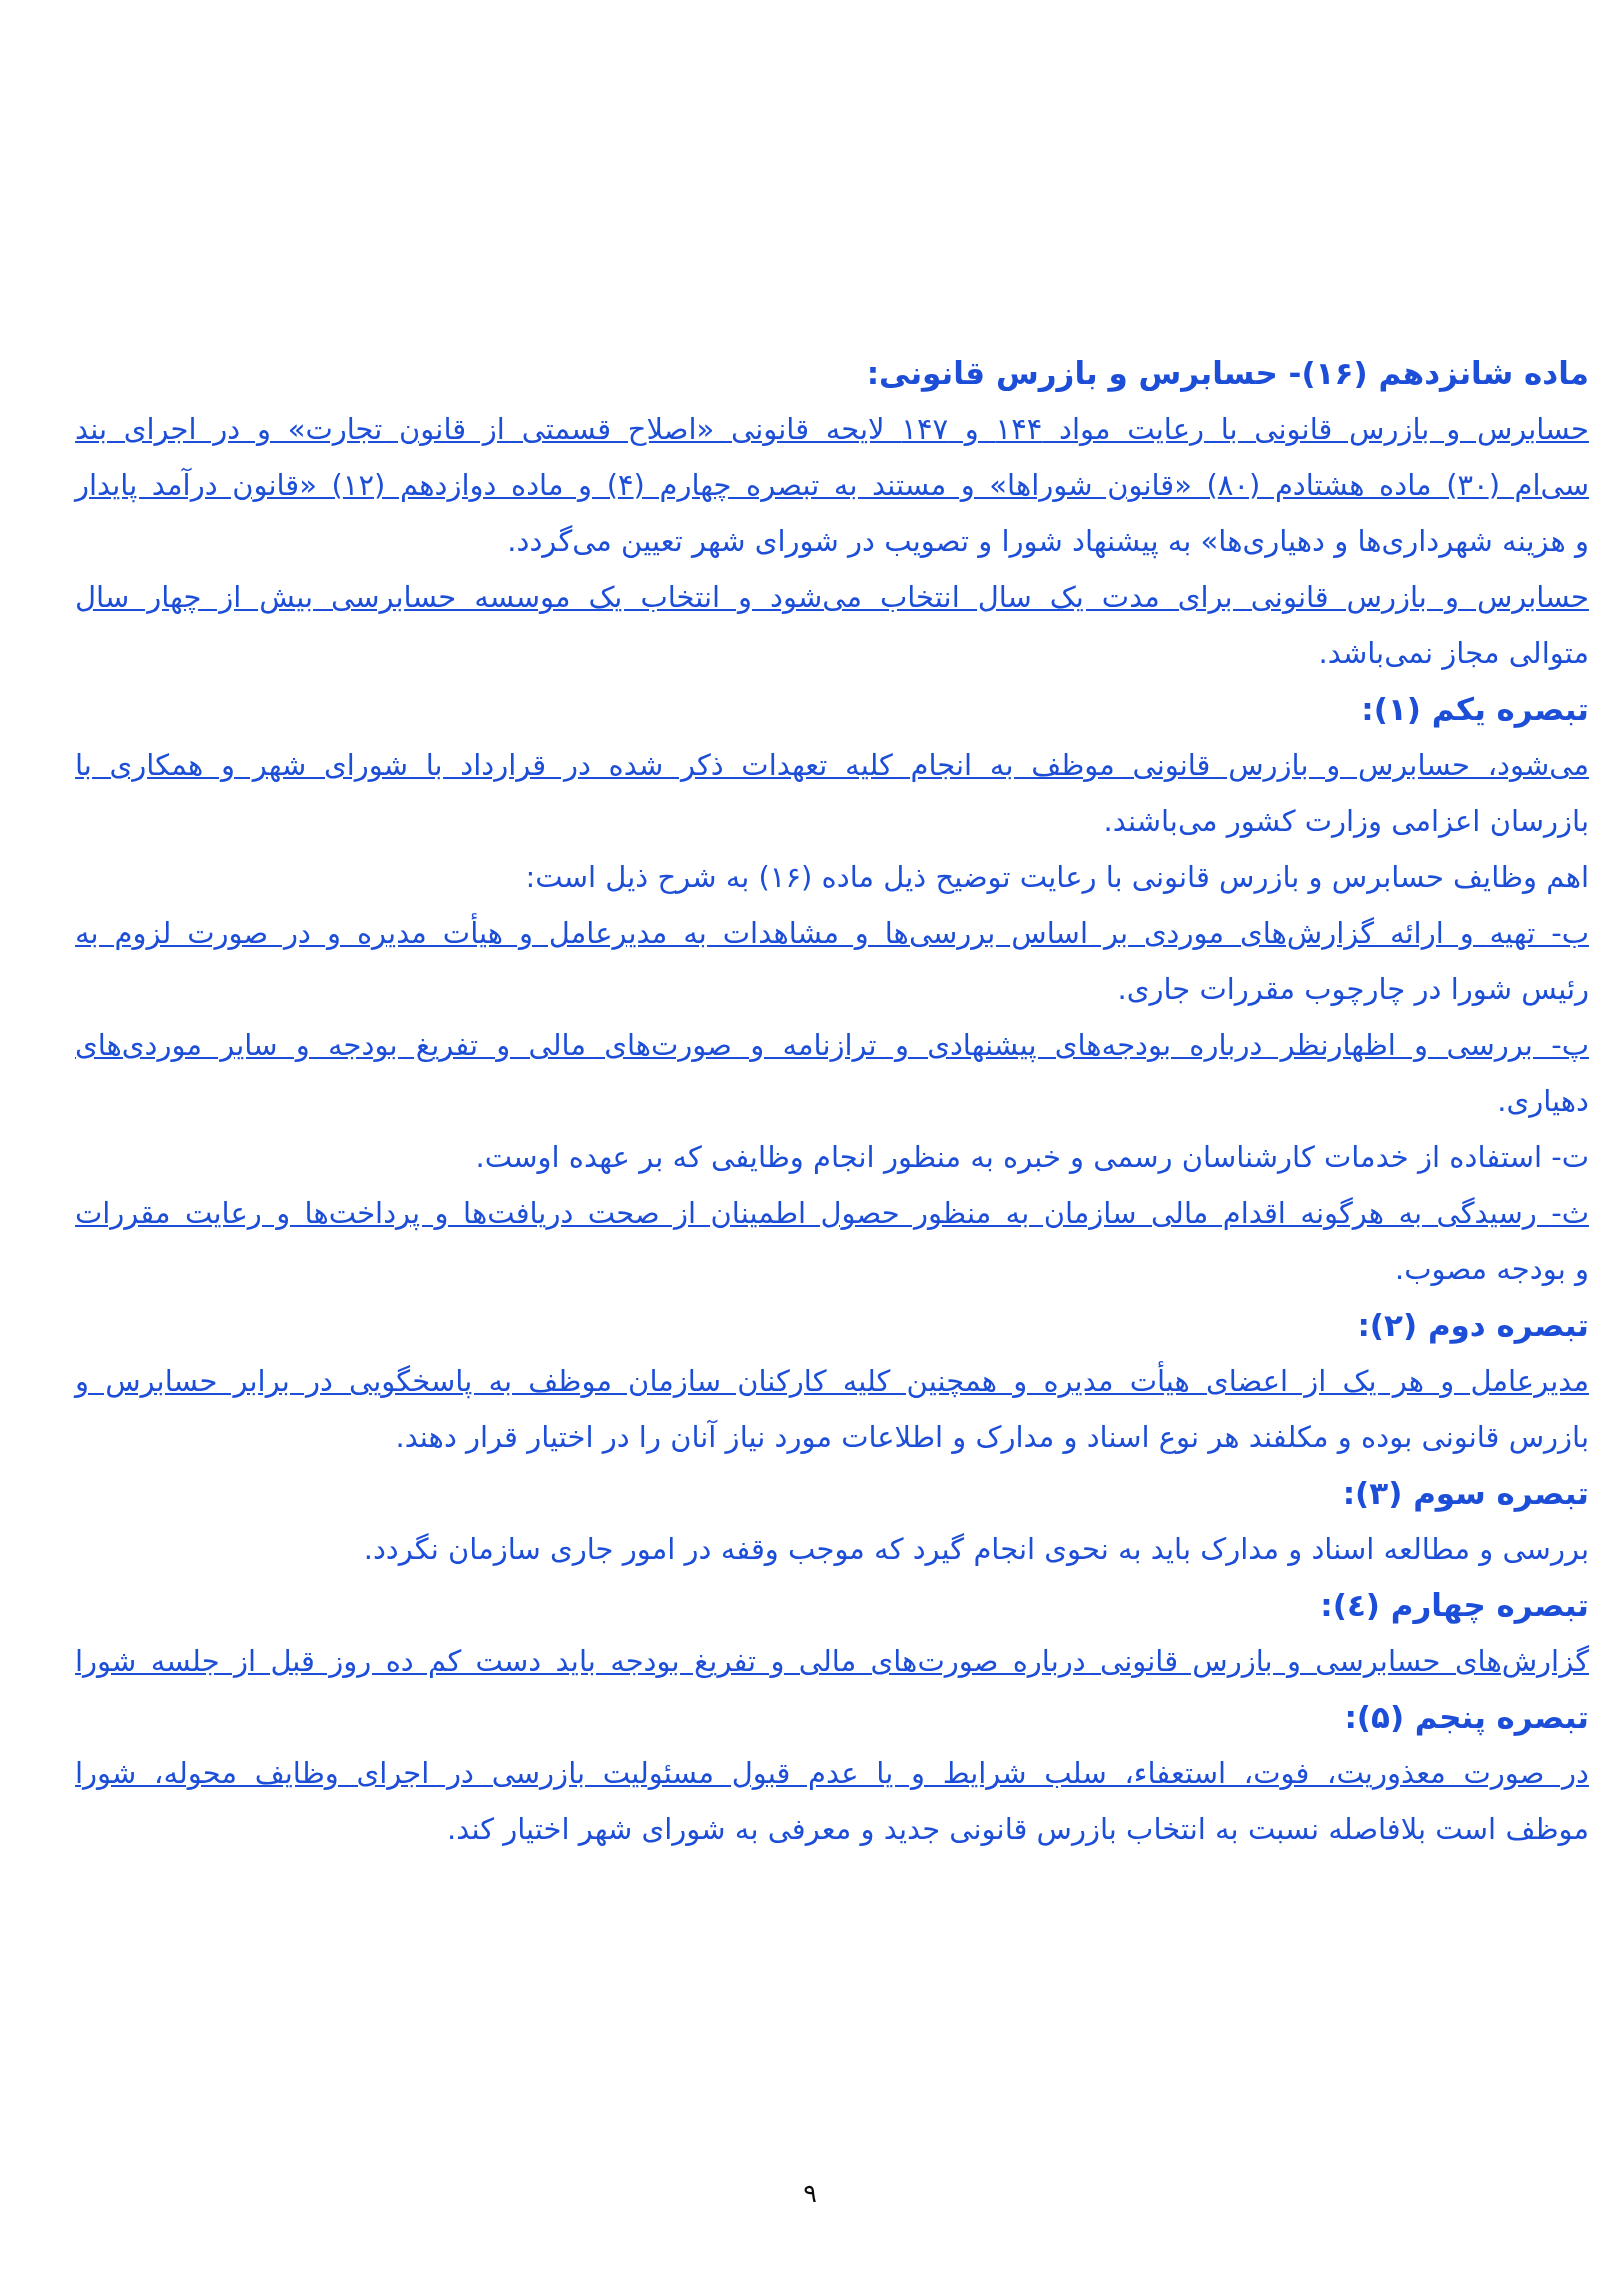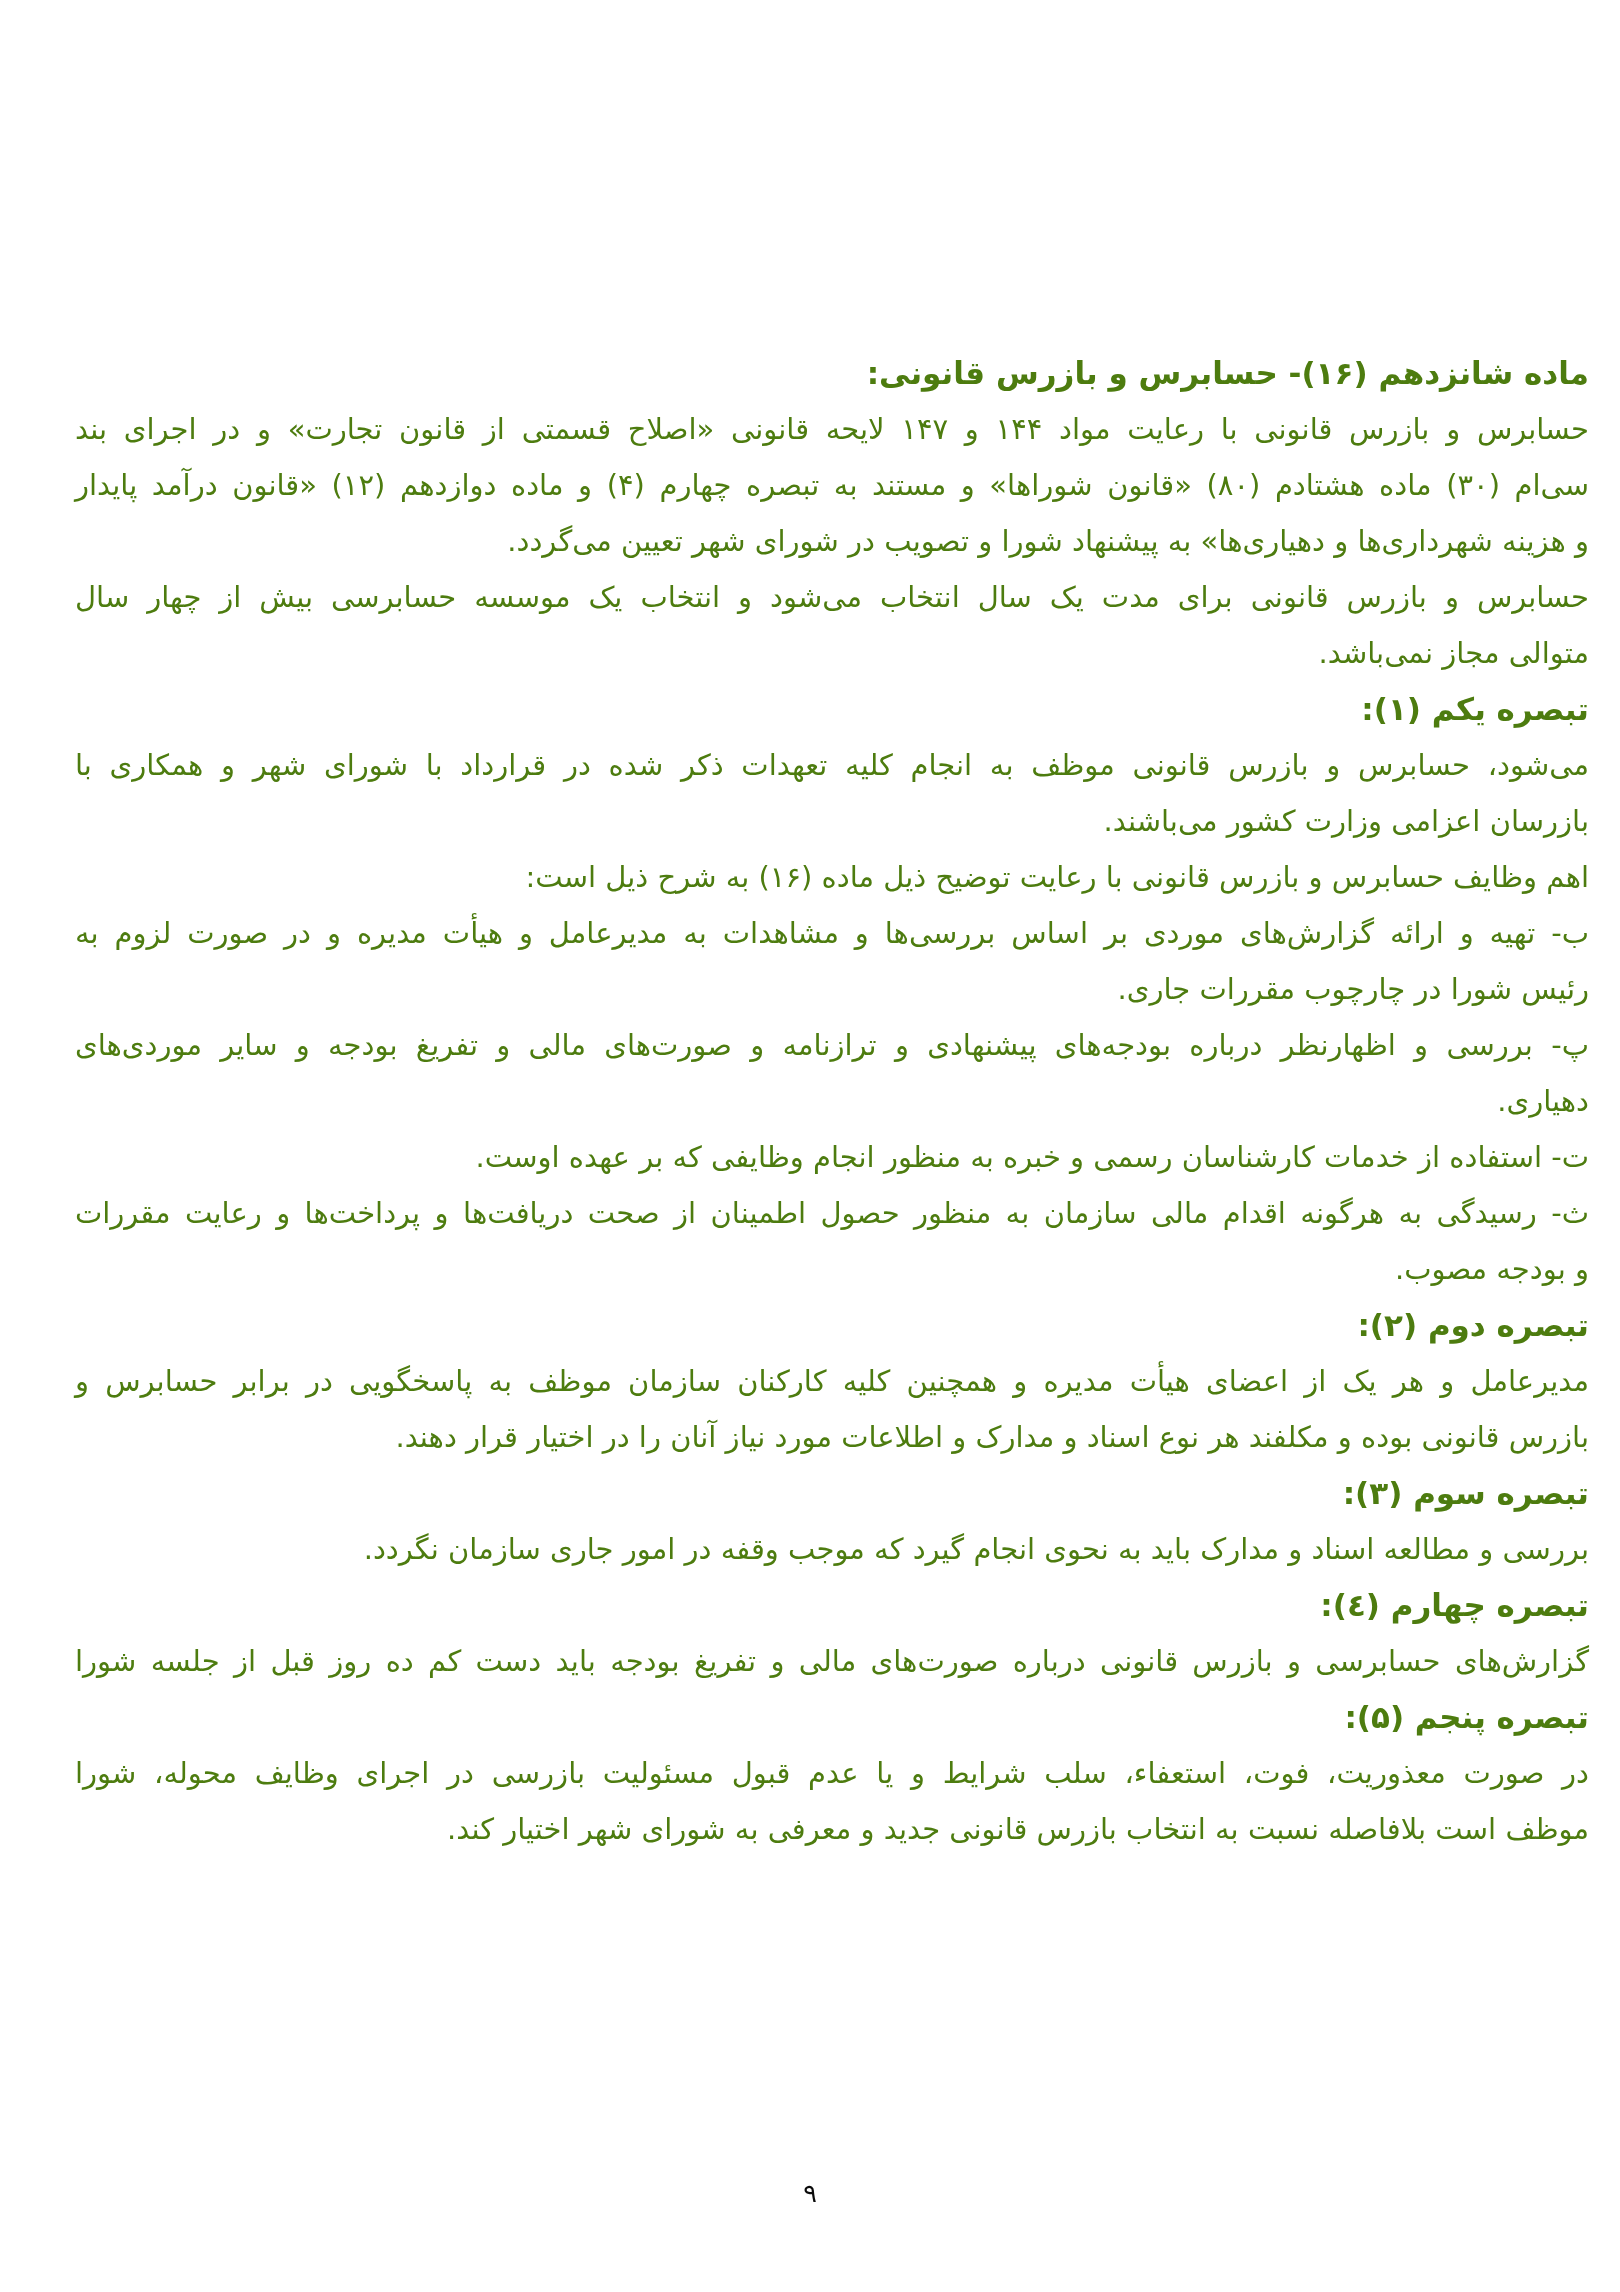--- a/index.html
+++ b/index.html
@@ -20,29 +20,30 @@
     position: absolute;
     top: 345px;
     right: 31px;
     left: 75px;
     direction: rtl;
   }
   .line {
     height: 56px;
     line-height: 56px;
     font-size: 29px;
-    color: #4d7c0f;
+    color: #1d4ed8;
     white-space: nowrap;
     text-align: right;
   }
   
   .line.j {
     white-space: normal;
     text-align: justify;
     text-align-last: justify;
+    text-decoration: underline;
   }
   
   .line.h {
     font-weight: bold;
     font-size: 31px;
   }
   .footer {
     position: absolute;
     top: 2178px;
     left: 0; right: 0;

